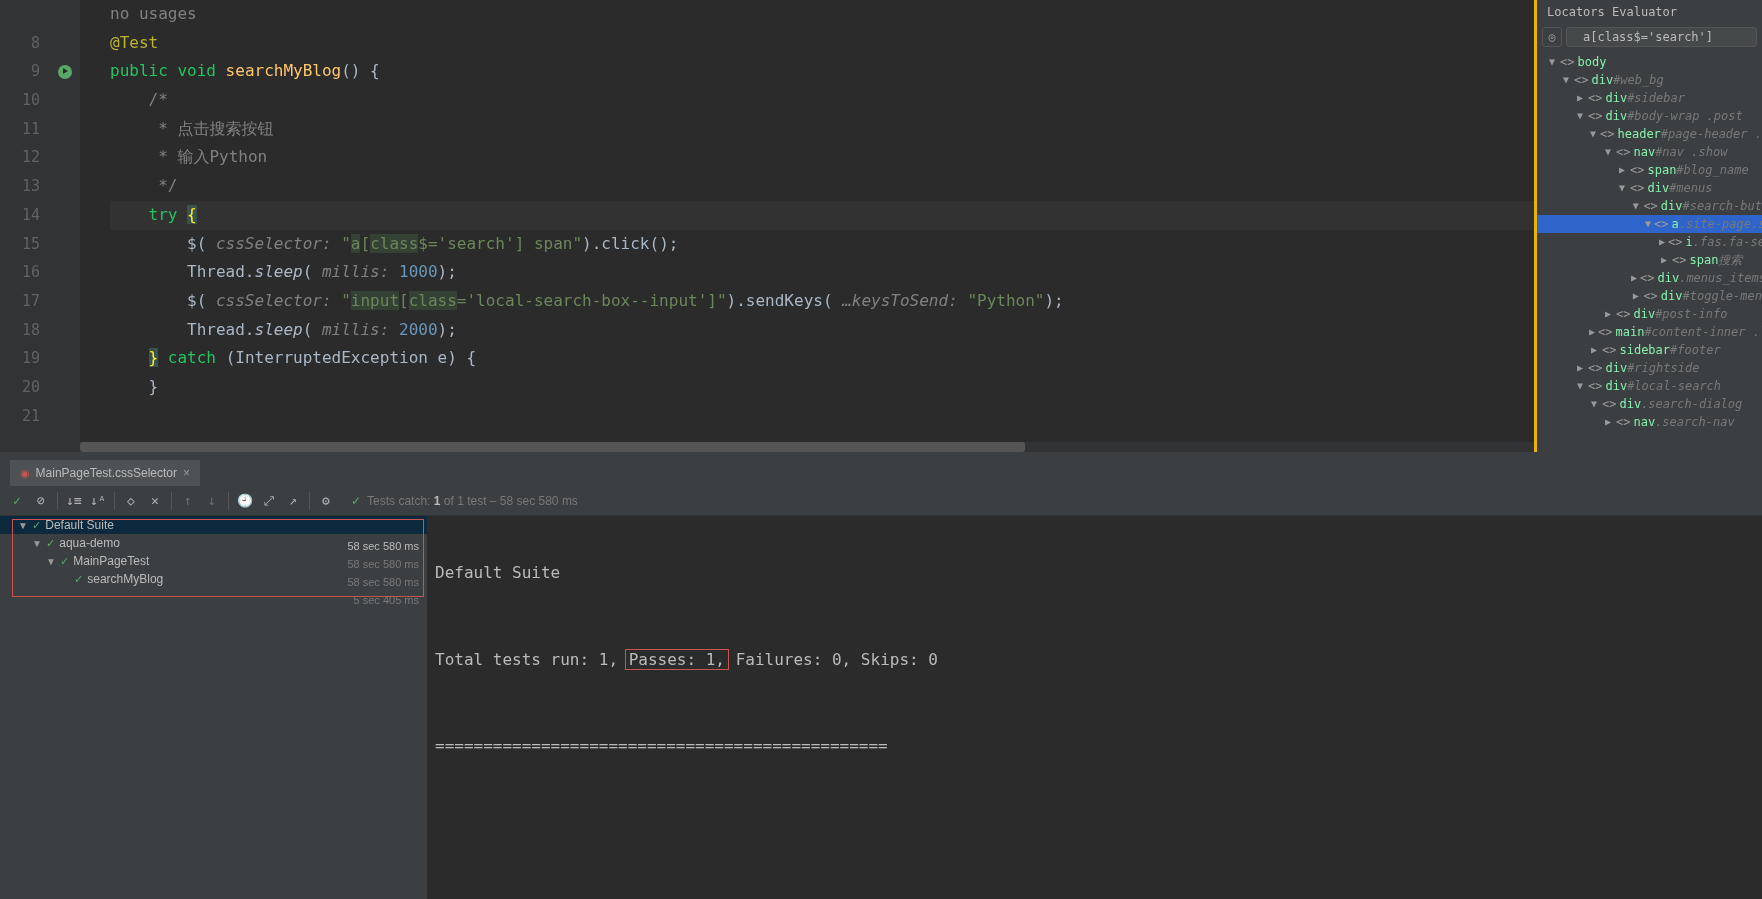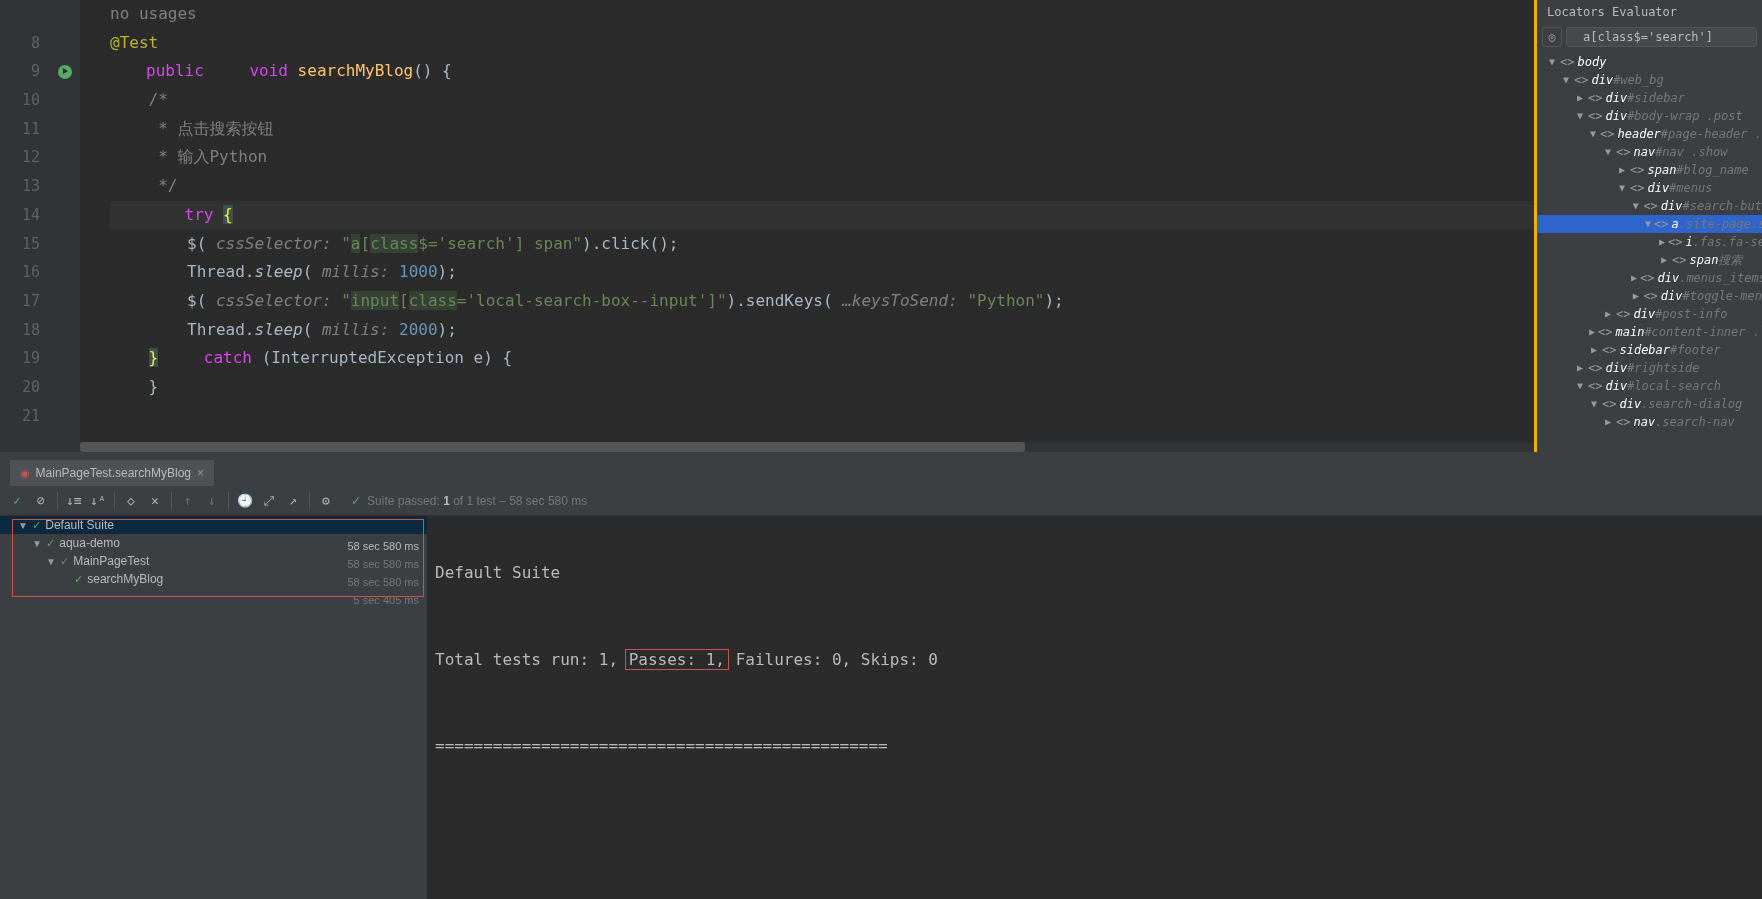--- a/index.html
+++ b/index.html
@@ -32,21 +32,21 @@
 .run-icon::after {
   content: ''; position: absolute; left: 5px; top: 3.5px;
   border-left: 5px solid #2b2b2b; border-top: 3.5px solid transparent;
   border-bottom: 3.5px solid transparent;
 }
 .code-area { flex: 1; padding-left: 30px; position: relative; }
 .code-line { height: 28.7px; line-height: 28.7px; font-size: 16px; white-space: pre; }
 .hl-line { background: #323232; }
 .c-gray { color: #808080; }
 .c-comment { color: #808080; }
-.c-kw { color: #d946ef; margin-left: 36px; }
+.c-kw { color: #22c55e; }
 .c-anno { color: #bbb529; }
 .c-method { color: #ffc66d; }
 .c-italic { font-style: italic; color: #a9b7c6; }
 .c-str { color: #6a8759; }
 .c-str-hl { color: #6a8759; background: #344134; }
 .c-num { color: #6897bb; }
 .c-param { color: #808080; font-style: italic; }
 .c-brace-m { background: #3b514d; color: #ffef28; }
 .scrollbar-h {
   position: absolute; bottom: 0; left: 80px; right: 0; height: 10px;
@@ -72,21 +72,21 @@
   color: #bbbbbb; padding: 2px 16px; font-size: 12px; font-family: inherit;
 }
 .loc-tree { flex: 1; overflow: hidden; padding-top: 3px; }
 .tree-row {
   height: 18px; line-height: 18px; white-space: nowrap; overflow: hidden;
   display: flex; align-items: center; color: #bbbbbb;
 }
 .tree-row.sel { background: #2f65ca; color: #fff; }
 .arrow { width: 10px; text-align: center; color: #999; font-size: 10px; display: inline-block; }
 .tag-ic { color: #999; margin: 0 3px; }
-.tag-name { color: #ffffff; font-style: italic; }
+.tag-name { color: #86efac; }
 .tag-sel { color: #787878; font-style: italic; }
 
 .run-panel { height: 447px; background: #2b2b2b; border-top: 4px solid #3c3f41; }
 .run-tab-bar { height: 30px; background: #3c3f41; display: flex; align-items: flex-end; }
 .run-tab-pin { width: 10px; }
 .run-tab {
   height: 26px; background: #4e5254; padding: 0 10px;
   display: flex; align-items: center; gap: 6px; color: #bbbbbb;
   font-family: 'Segoe UI', sans-serif; font-size: 12px;
 }
@@ -314,21 +314,21 @@
         </div>
       </div>
   </div>
 </div>
 
 <div class="run-panel">
   <div class="run-tab-bar">
     <div class="run-tab-pin"></div>
     <div class="run-tab">
       <span class="run-tab-ic">◉</span>
-      <span>MainPageTest.searchMyBlog</span>
+      <span>MainPageTest.cssSelector</span>
       <span class="run-tab-close">×</span>
     </div>
   </div>
   <div class="run-toolbar">
     <div class="tb-btn" style="color:#59a869">✓</div>
     <div class="tb-btn">⊘</div>
     <div class="tb-sep"></div>
     <div class="tb-btn">↓≡</div>
     <div class="tb-btn">↓ᴬ</div>
     <div class="tb-sep"></div>
@@ -338,21 +338,21 @@
     <div class="tb-btn" style="opacity:.4">↑</div>
     <div class="tb-btn" style="opacity:.4">↓</div>
     <div class="tb-sep"></div>
     <div class="tb-btn">🕘</div>
     <div class="tb-btn">⤢</div>
     <div class="tb-btn">↗</div>
     <div class="tb-sep"></div>
     <div class="tb-btn">⚙</div>
     <div class="tb-status">
       <span class="pass-check">✓</span>
-      <span><span>Suite passed:</span> <b style="color:#bbbbbb">1</b> <span>of 1 test – 58 sec 580 ms</span></span>
+      <span><span>Tests catch:</span> <b style="color:#bbbbbb">1</b> <span>of 1 test – 58 sec 580 ms</span></span>
     </div>
   </div>
   <div class="run-body">
     <div class="test-tree" id="test-tree">
       <div class="test-tree-hl"></div>
     <div class="tt-row sel">
           <span class="tt-label" style="padding-left:18px">
             <span class="tt-arrow">▼</span>
             <span class="tt-check">✓</span>
             <span>Default Suite</span>

